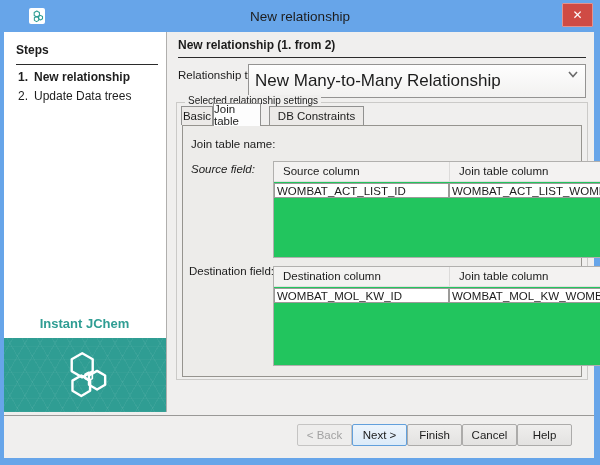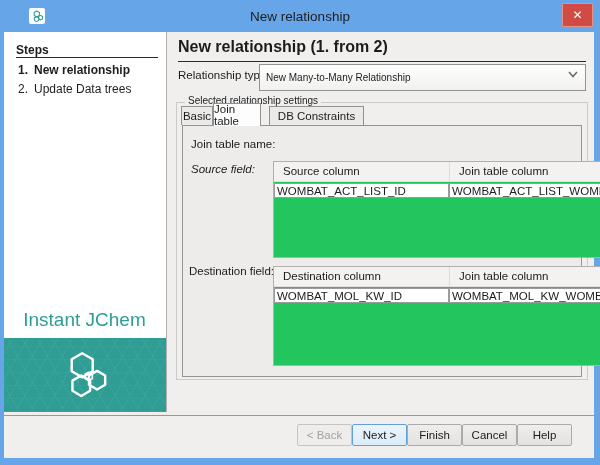--- a/index.html
+++ b/index.html
@@ -28,54 +28,54 @@
     color:#fff; font-size:12px; font-weight:bold;
     display:flex; align-items:center; justify-content:center; cursor:default;
   }
   
   .sidebar {
     position:absolute; left:4px; top:32px; width:163px; height:306px;
     background:#ffffff; border-right:1px solid #b0afad;
   }
   .steps-heading {
     margin:11px 8px 0 12px; font-size:12px; font-weight:bold;
-    border-bottom:1px solid #2b2b2b; padding-bottom:0;
+    border-bottom:1px solid #2b2b2b; padding-bottom:7px;
   }
   .step-row { display:flex; margin:5px 0 0 14px; font-size:12px; color:#1e1e1e; }
   .step-row:first-of-type { margin-top:9px; }
   .step-row .num { width:16px; }
   .step-row.active { font-weight:bold; }
   .brand {
     position:absolute; left:0; right:1px; bottom:7px; text-align:center;
-    color:#2f9d93; font-size:19px;
+    color:#2f9d93; font-size:13px;font-weight:bold;
   }
   .logo-block {
     position:absolute; left:4px; top:338px; width:163px; height:74px;
     background-color:#2f9d93;
     background-image:
       repeating-linear-gradient(60deg,  rgba(255,255,255,0.05) 0 1px, transparent 1px 13px),
       repeating-linear-gradient(-60deg, rgba(255,255,255,0.05) 0 1px, transparent 1px 13px),
       repeating-linear-gradient(0deg,   rgba(255,255,255,0.03) 0 1px, transparent 1px 13px);
     border-right:1px solid #b0afad;
     display:flex; align-items:center; justify-content:center;
   }
   .gap-strip { position:absolute; left:4px; top:412px; width:163px; height:3px; background:#f0efee; }
   
   .main { position:absolute; left:167px; top:32px; width:427px; height:383px; background:#f0efee; }
   .heading {
     position:absolute; left:11px; top:6px; right:8px;
-    font-size:16px; font-weight:bold;
+    font-size:12px; font-weight:bold;
     border-bottom:1px solid #2b2b2b; padding-bottom:5px;
   }
   .lbl { font-size:11.5px; color:#1c1c1c; white-space:nowrap; }
   .rel-label { position:absolute; left:11px; top:37px; }
   .combo {
-    position:absolute; left:92px; top:32px; right:8px; height:27px;
+    position:absolute; left:81px; top:32px; right:8px; height:34px;
     background:linear-gradient(#fefefe,#f2f1f0); border:1px solid #949392;
-    font-size:10px; display:flex; align-items:center; padding-left:6px;
+    font-size:17px; display:flex; align-items:center; padding-left:6px;
   }
   .combo .chev { position:absolute; right:7px; top:6px; }
   .groupbox { position:absolute; left:9px; right:6px; top:70px; bottom:35px; border:1px solid #cbcac8; }
   .groupbox-label {
     position:absolute; left:18px; top:63px; z-index:2;
     background:#f0efee; padding:0 3px; font-size:10px;
   }
   .tab { position:absolute; border:1px solid #919190; border-bottom:none; background:#eceae8;
          font-size:11.5px; display:flex; align-items:center; justify-content:center; z-index:2; cursor:default; }
   .tab.selected { background:#fdfdfd; z-index:3; }

